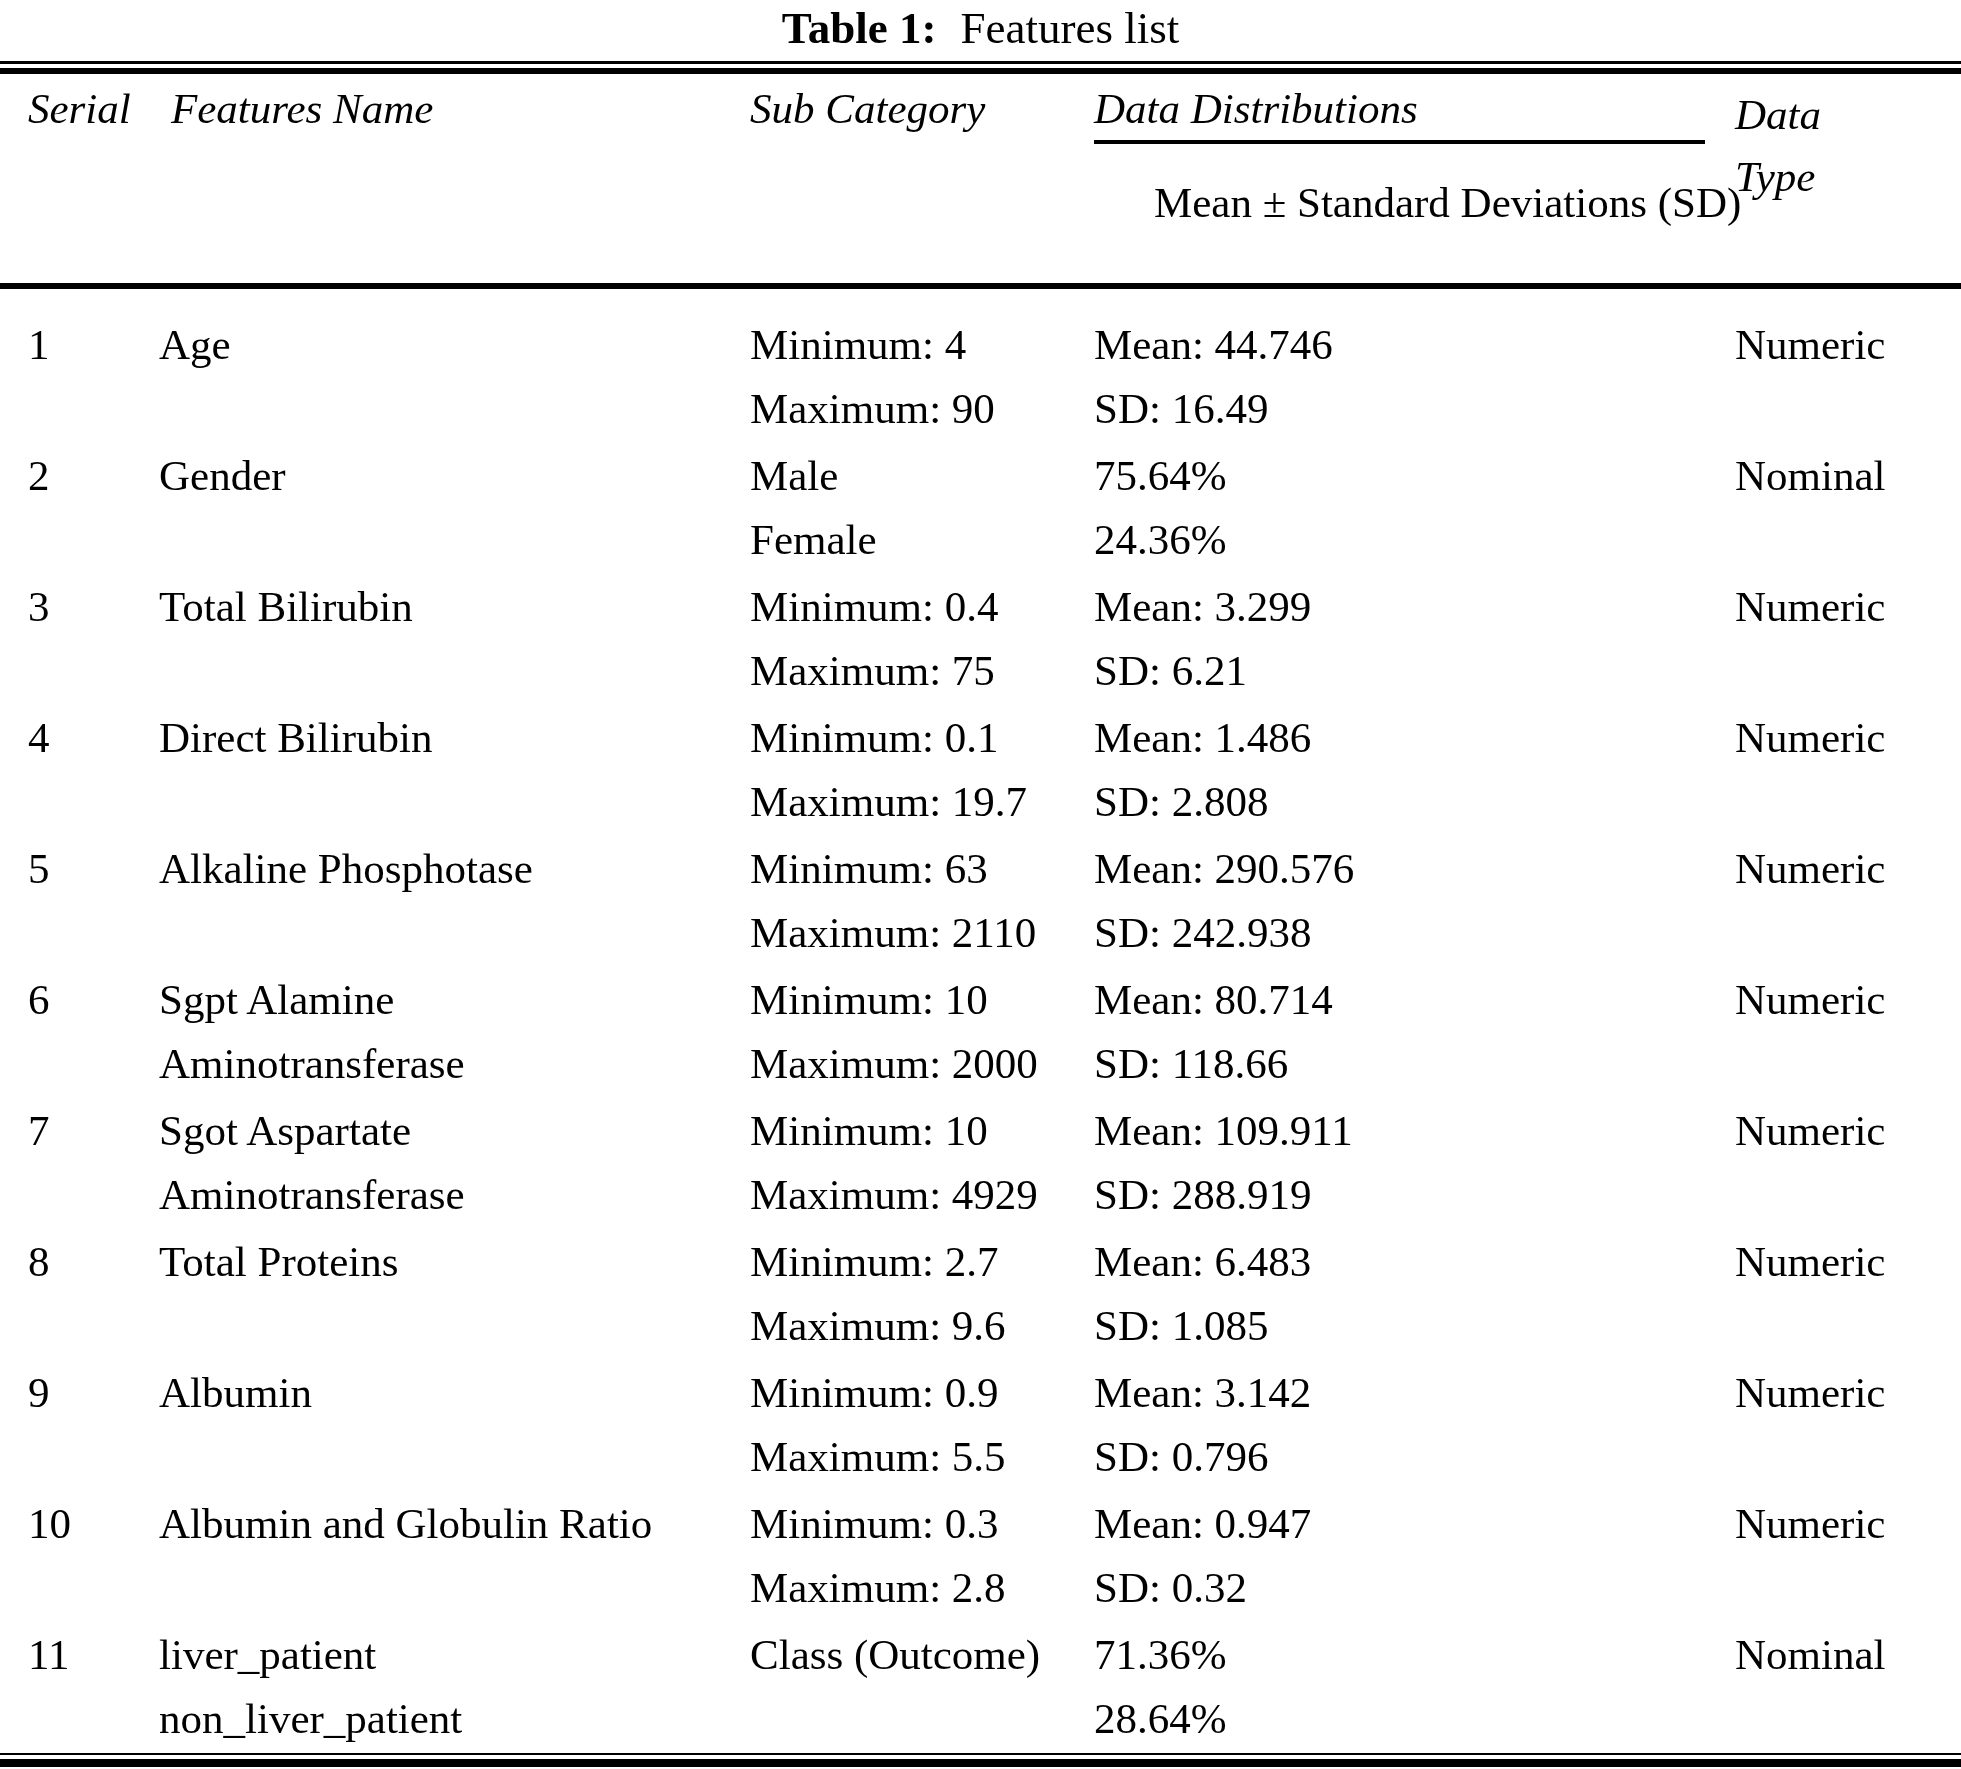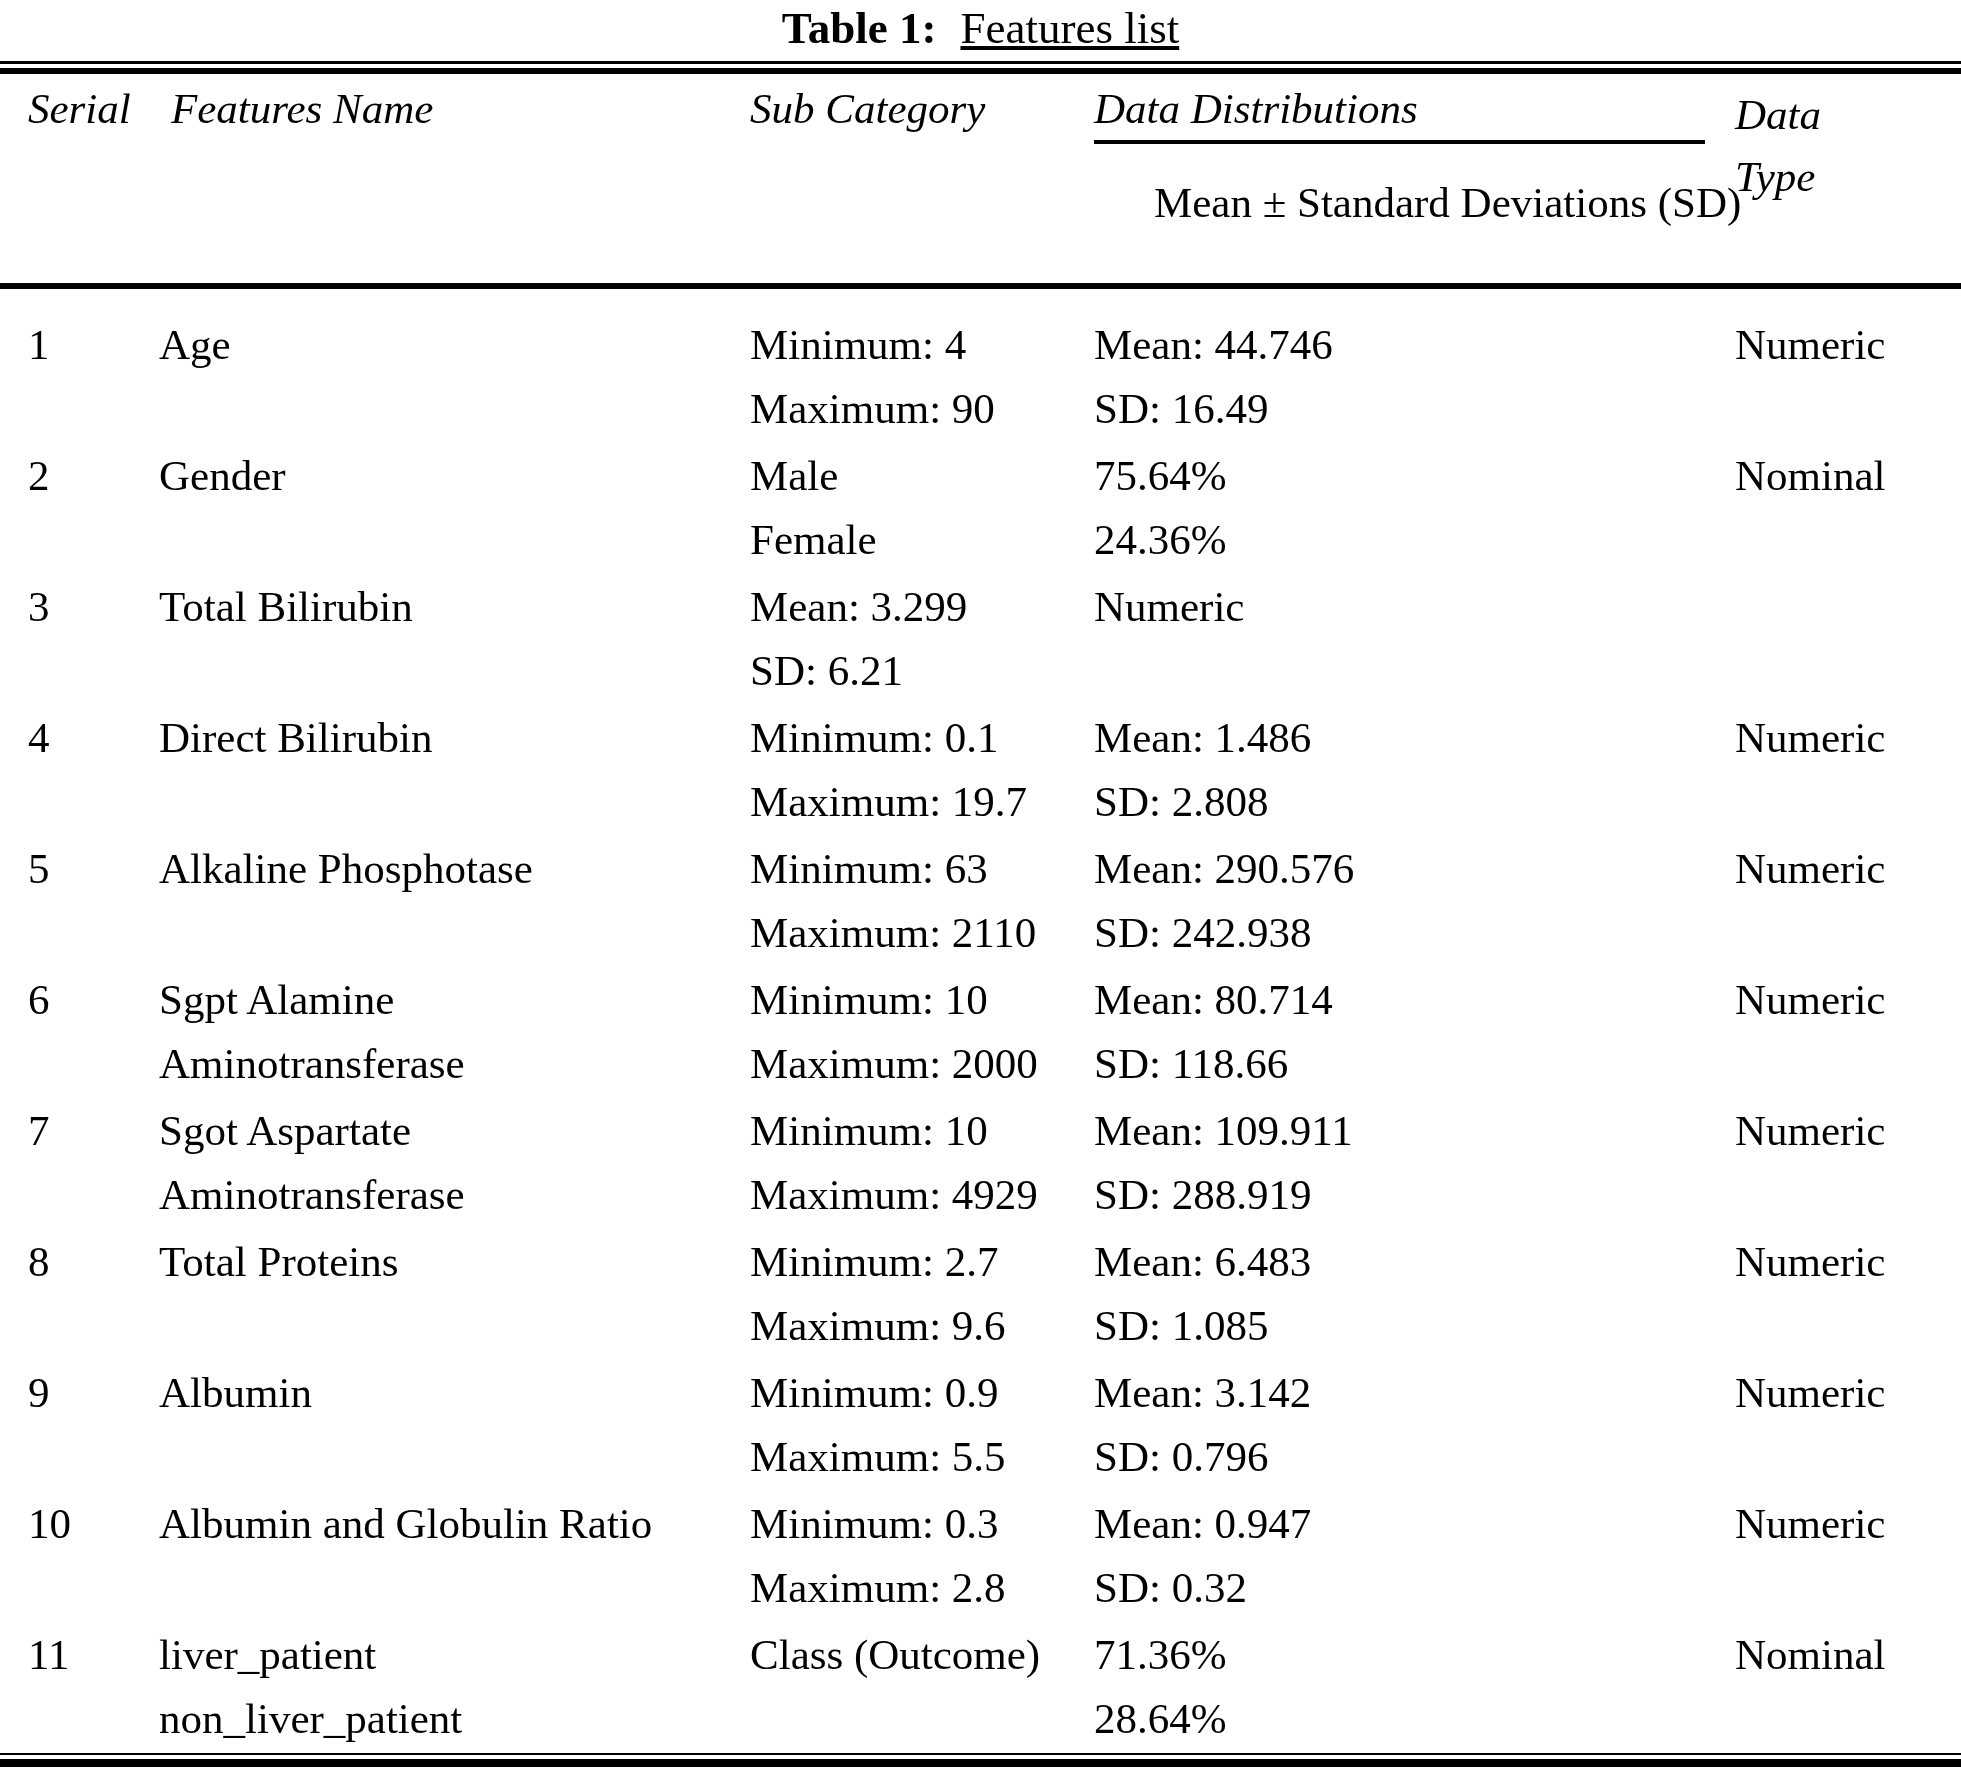--- a/index.html
+++ b/index.html
@@ -15,21 +15,21 @@
   }
   
   .caption {
     position: absolute;
     top: 2px; left: 0; right: 0;
     text-align: center;
     font-size: 45px;
     white-space: nowrap;
   }
   .caption .cap-label { font-weight: bold; }
-  .caption .cap-text { margin-left: 24px; text-decoration: underline; }
+  .caption .cap-text { margin-left: 24px; }
 
   
   .rule-top {
     position: absolute; top: 61px; left: 0; width: 100%; height: 13px;
     border-top: 3px solid #000; border-bottom: 6px solid #000;
     box-sizing: border-box;
   }
   .rule-mid {
     position: absolute; top: 283px; left: 0; width: 100%; height: 6px;
     background: #000;
@@ -134,20 +134,24 @@
 
     <div class="row">
       <div>
           <div class="ln">3</div>
         </div>
       <div>
           <div class="ln">Total Bilirubin</div>
           <div class="ln"></div>
         </div>
       <div>
+          <div class="ln">Minimum: 0.4</div>
+          <div class="ln">Maximum: 75</div>
+        </div>
+      <div>
           <div class="ln">Mean: 3.299</div>
           <div class="ln">SD: 6.21</div>
         </div>
       <div>
           <div class="ln">Numeric</div>
         </div>
     </div>
 
     <div class="row">
       <div>

